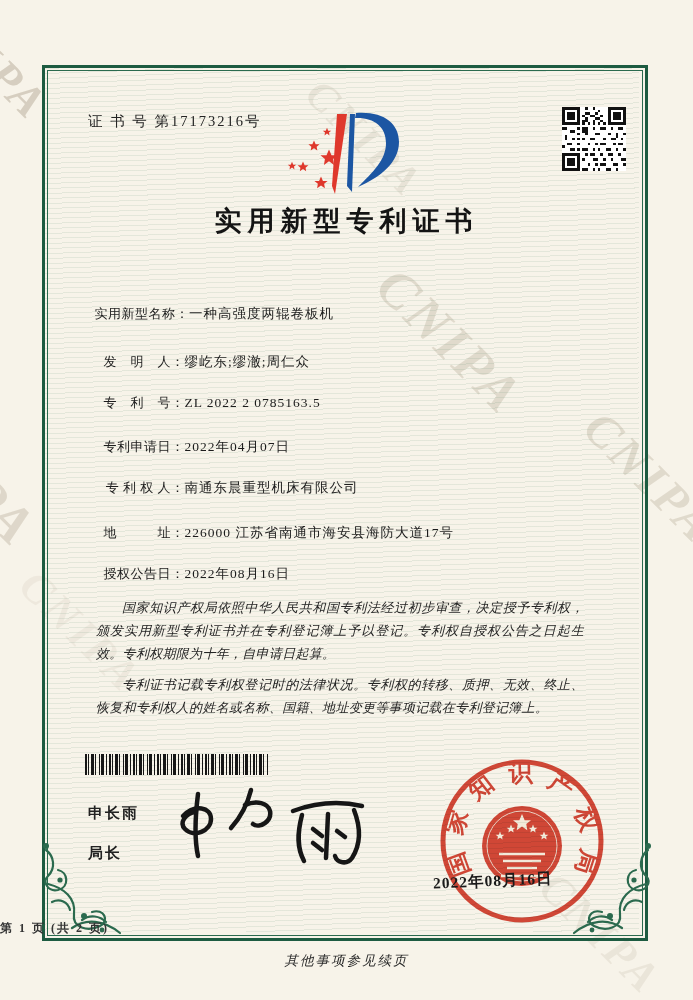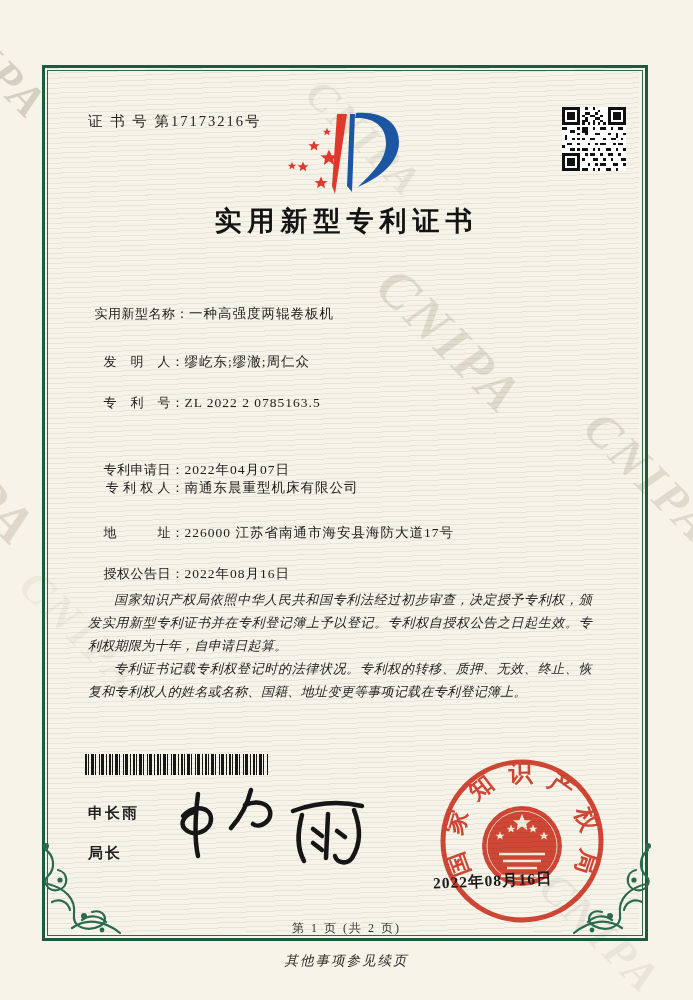--- a/index.html
+++ b/index.html
@@ -25,40 +25,40 @@
   .title{position:absolute;left:0;top:203px;width:693px;text-align:center;z-index:4;
          font-size:27px;font-weight:bold;letter-spacing:6px;color:#141414;}
   
   .frow{position:absolute;left:88px;z-index:4;font-size:13px;color:#1c1c1c;white-space:pre;}
   .flabel{display:inline-block;min-width:90px;letter-spacing:0.5px;text-align:right;}
   .fvalue{font-size:13.5px;letter-spacing:1px;}
   .grant2{position:absolute;left:338px;top:0;}
   
   .paras{position:absolute;left:88px;top:588px;width:504px;z-index:4;font-size:13px;
          line-height:23px;color:#242424;font-style:italic;text-align:justify;letter-spacing:0.3px;}
-  .paras p{margin:0;text-indent:2em;}
+  .paras p{margin:8px;text-indent:2em;}
   
   .barcode{position:absolute;left:85px;top:754px;width:184px;height:21px;z-index:4;
     background:repeating-linear-gradient(90deg,
       #161616 0 2px, rgba(0,0,0,0) 2px 3px,
       #161616 3px 4px, rgba(0,0,0,0) 4px 6px,
       #161616 6px 9px, rgba(0,0,0,0) 9px 10px,
       #161616 10px 11px, rgba(0,0,0,0) 11px 14px,
       #161616 14px 15px, rgba(0,0,0,0) 15px 16px,
       #161616 16px 19px, rgba(0,0,0,0) 19px 21px,
       #161616 21px 22px, rgba(0,0,0,0) 22px 24px);}
   .director{position:absolute;left:88px;z-index:4;font-size:15px;font-weight:600;
             letter-spacing:2px;color:#222;}
   .signature{position:absolute;left:165px;top:780px;width:215px;height:98px;z-index:4;}
   .seal{position:absolute;left:437px;top:756px;width:170px;height:170px;z-index:5;
         opacity:0.92;mix-blend-mode:multiply;}
   .sealdate{position:absolute;left:433px;top:869px;width:210px;z-index:6;font-size:15.5px;
             font-weight:bold;letter-spacing:1px;color:#1a1a1a;transform:rotate(-2.5deg);}
-  .pagenum{position:absolute;left:0;top:920px;width:693px;text-align:center;z-index:4;
-           font-size:12px;letter-spacing:2px;color:#333;}
+  .pagenum{position:absolute;left:0;top:920px;width:693px;text-align:left;z-index:4;
+           font-size:12px;letter-spacing:2px;color:#333;font-weight:bold;}
   .note{position:absolute;left:0;top:952px;width:693px;text-align:center;z-index:4;
         font-size:13.5px;letter-spacing:2px;color:#2b2b2b;font-style:italic;}
 </style>
 </head>
 <body>
 
 <span class="wm" style="left:-52px;top:-18px;font-size:46px;opacity:.8;">CNIPA</span>
 <span class="wm" style="left:330px;top:70px;font-size:42px;opacity:.35;">CNIPA</span>
 <span class="wm" style="left:408px;top:255px;font-size:54px;opacity:.55;">CNIPA</span>
 <span class="wm" style="left:-82px;top:382px;font-size:56px;opacity:.6;">CNIPA</span>
@@ -160,21 +160,21 @@
 
 <div class="frow" style="top:289px;">
   <span class="flabel">实用新型名称：</span><span class="fvalue">一种高强度两辊卷板机</span>
 </div>
 <div class="frow" style="top:337px;">
   <span class="flabel">发　明　人：</span><span class="fvalue">缪屹东;缪澈;周仁众</span>
 </div>
 <div class="frow" style="top:378px;">
   <span class="flabel">专　利　号：</span><span class="fvalue">ZL 2022 2 0785163.5</span>
 </div>
-<div class="frow" style="top:445px;">
+<div class="frow" style="top:422px;">
   <span class="flabel">专利申请日：</span><span class="fvalue">2022年04月07日</span>
 </div>
 <div class="frow" style="top:463px;">
   <span class="flabel">专 利 权 人：</span><span class="fvalue">南通东晨重型机床有限公司</span>
 </div>
 <div class="frow" style="top:508px;">
   <span class="flabel">地　　　址：</span><span class="fvalue">226000 江苏省南通市海安县海防大道17号</span>
 </div>
 <div class="frow" style="top:549px;width:560px;">
   <span class="flabel">授权公告日：</span><span class="fvalue">2022年08月16日</span>

